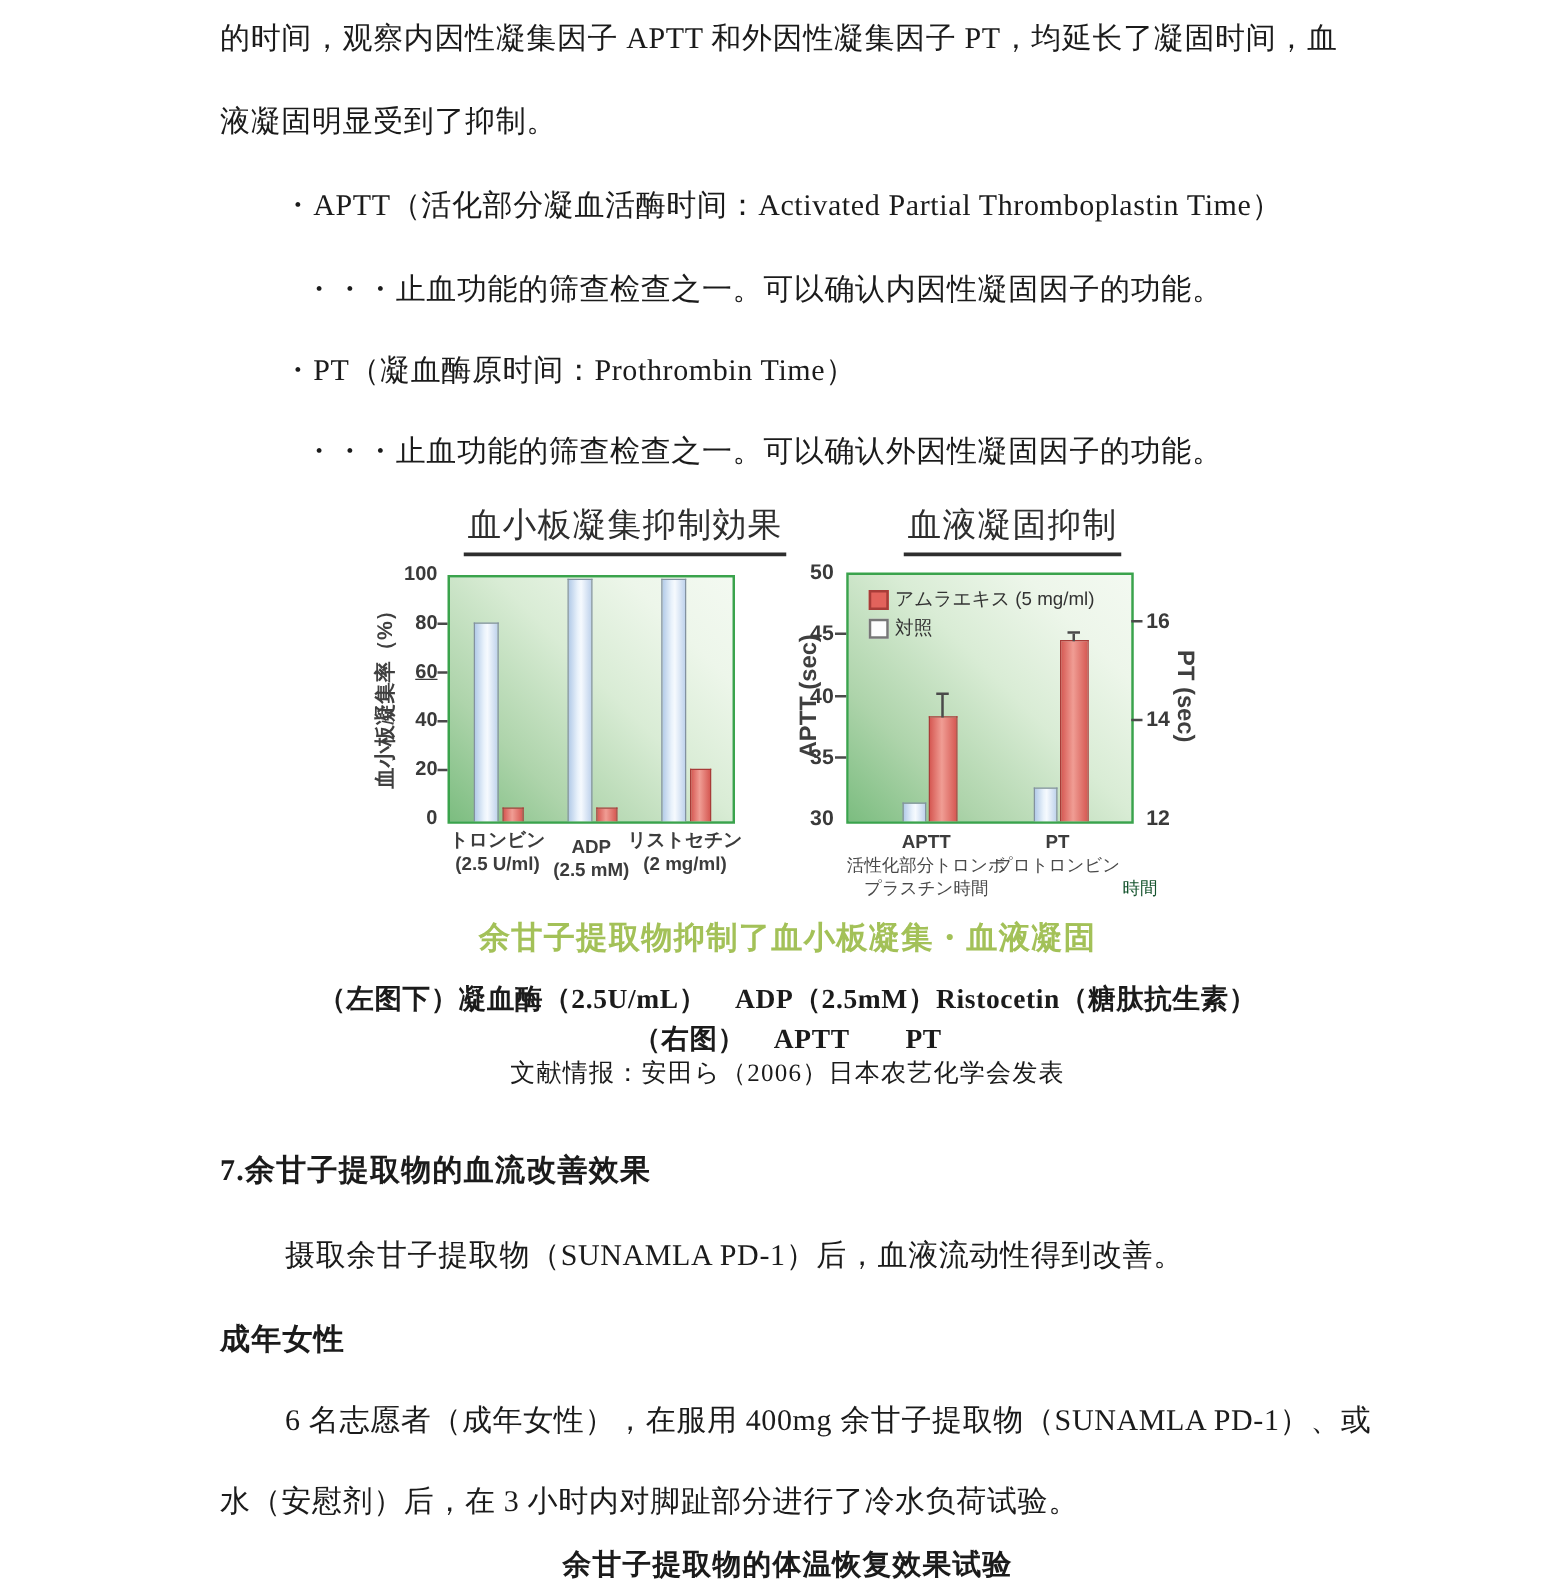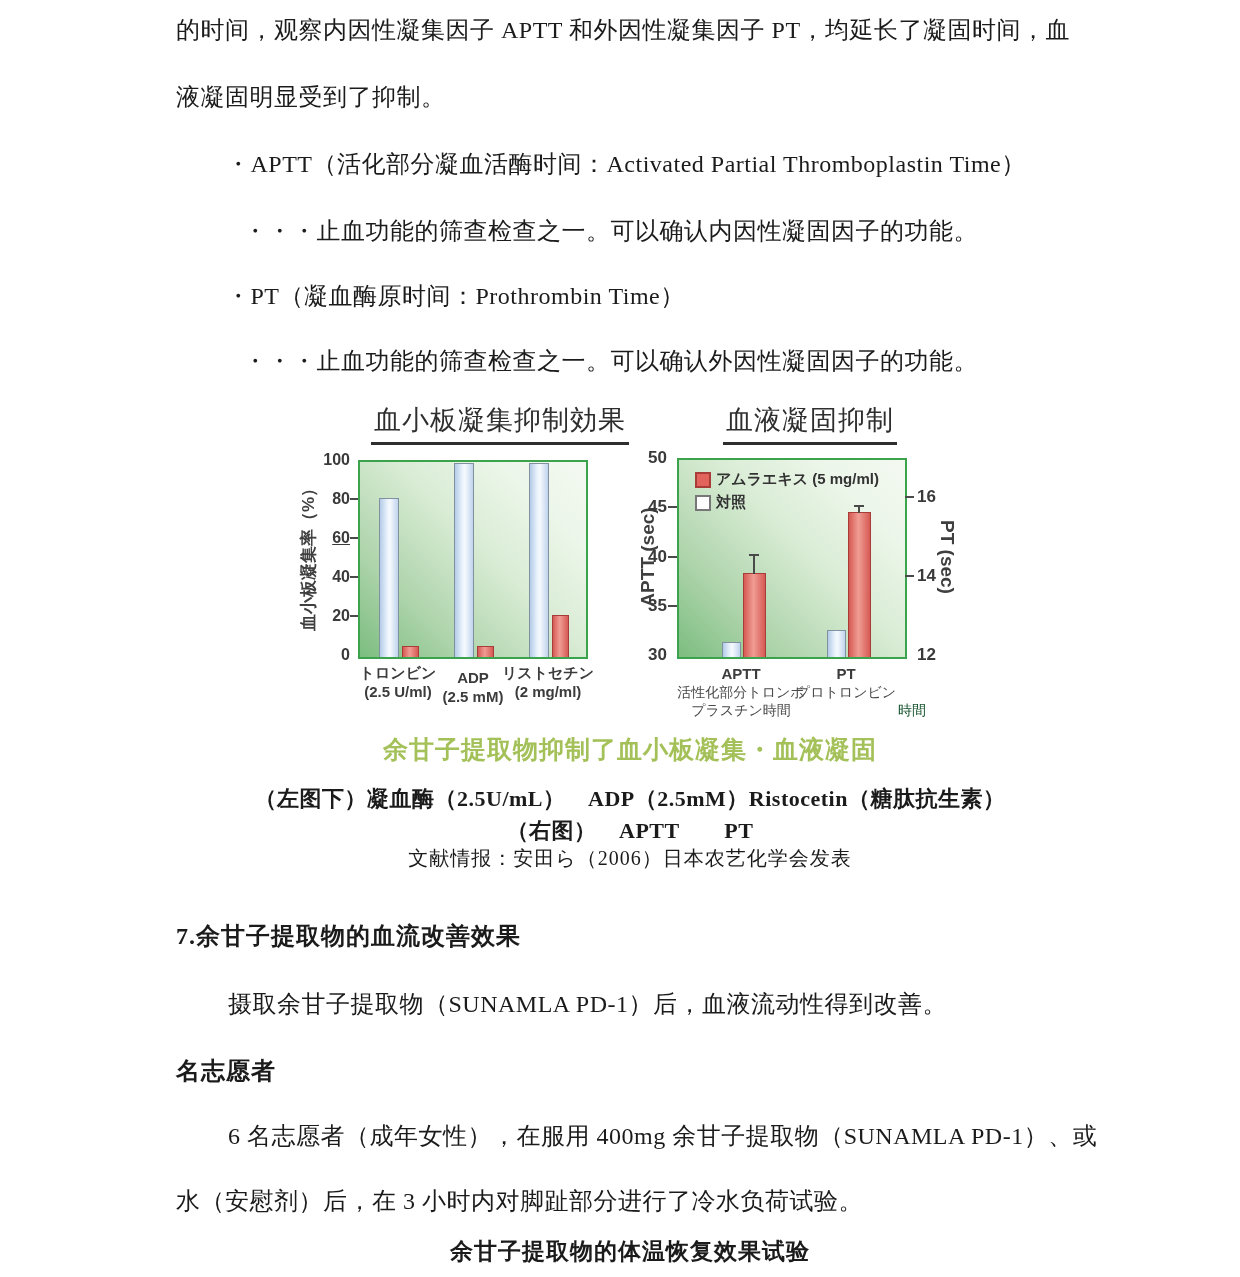--- a/index.html
+++ b/index.html
@@ -22,21 +22,21 @@
             border:1px solid #82919f;border-bottom:none;}
   .bar-red{background:linear-gradient(90deg,#d65a54 0%,#f09d94 45%,#d65a54 100%);
            border:1px solid #a83c38;border-bottom:none;}
   .tick-lab{position:absolute;font-family:"Liberation Sans","DejaVu Sans",sans-serif;
             font-weight:bold;color:#3a3a3a;}
   .tick-mark{position:absolute;background:#4a4a4a;height:2px;}
   .cat{position:absolute;text-align:center;font-family:"Liberation Sans","DejaVu Sans",sans-serif;color:#3c3c3c;}
   .err-line{position:absolute;width:2px;background:#4a4a4a;}
   .err-cap{position:absolute;height:2px;background:#4a4a4a;}
   .legend{position:absolute;font-family:"Liberation Sans","DejaVu Sans",sans-serif;
-          font-weight:bold;font-size:15px;color:#333;}
+          font-weight:normal;font-size:15px;color:#333;}
   .legend-row{display:flex;align-items:center;margin-bottom:4px;}
   .sw{width:12px;height:12px;margin-right:5px;flex:none;}
   .sw-red{background:#e2635c;border:2px solid #a83c38;}
   .sw-white{background:#fdfdfd;border:2px solid #777;}
   .greencap{font-family:"Liberation Sans","DejaVu Sans",sans-serif;font-weight:bold;
             font-size:25px;letter-spacing:1px;}
   .capline{font-weight:bold;font-size:22px;letter-spacing:0.5px;}
   .citation{font-size:20px;letter-spacing:1px;}
 </style>
 </head>
@@ -93,21 +93,21 @@
       </div>
 
     <div class="abs greencap" style="left:0;top:733px;width:1260px;text-align:center;color:#a3c158;">余甘子提取物抑制了血小板凝集・血液凝固</div>
     <div class="abs capline" style="left:0;top:784px;width:1260px;text-align:center;">（左图下）凝血酶（2.5U/mL）　ADP（2.5mM）Ristocetin（糖肽抗生素）</div>
     <div class="abs capline" style="left:0;top:816px;width:1260px;text-align:center;">（右图）　APTT　　PT</div>
     <div class="abs citation" style="left:0;top:845px;width:1260px;text-align:center;">文献情报：安田ら（2006）日本农艺化学会发表</div>
   </div>
 
   <div class="abs heading" style="left:176px;top:920px;">7.余甘子提取物的血流改善效果</div>
   <div class="abs bline" style="left:228px;top:988px;">摄取余甘子提取物（SUNAMLA PD-1）后，血液流动性得到改善。</div>
-  <div class="abs heading" style="left:176px;top:1055px;">名志愿者</div>
+  <div class="abs heading" style="left:176px;top:1055px;">成年女性</div>
   <div class="abs bline" style="left:228px;top:1120px;">6 名志愿者（成年女性），在服用 400mg 余甘子提取物（SUNAMLA PD-1）、或</div>
   <div class="abs bline" style="left:176px;top:1185px;">水（安慰剂）后，在 3 小时内对脚趾部分进行了冷水负荷试验。</div>
   <div class="abs" style="left:0;top:1236px;width:1260px;text-align:center;font-weight:bold;font-size:23px;letter-spacing:1px;">余甘子提取物的体温恢复效果试验</div>
 
 <div class="tick-lab" style="left: 316px; top: 646px; width: 34px; text-align: right; font-size: 16px;">0</div>
     <div class="tick-lab" style="left: 316px; top: 607px; width: 34px; text-align: right; font-size: 16px;">20</div>
     <div class="tick-mark" style="left: 350px; top: 615px; width: 8px;"></div>
     <div class="tick-lab" style="left: 316px; top: 568px; width: 34px; text-align: right; font-size: 16px;">40</div>
     <div class="tick-mark" style="left: 350px; top: 576px; width: 8px;"></div>
     <div class="tick-lab" style="left: 316px; top: 529px; width: 34px; text-align: right; font-size: 16px; text-decoration: underline;">60</div>

